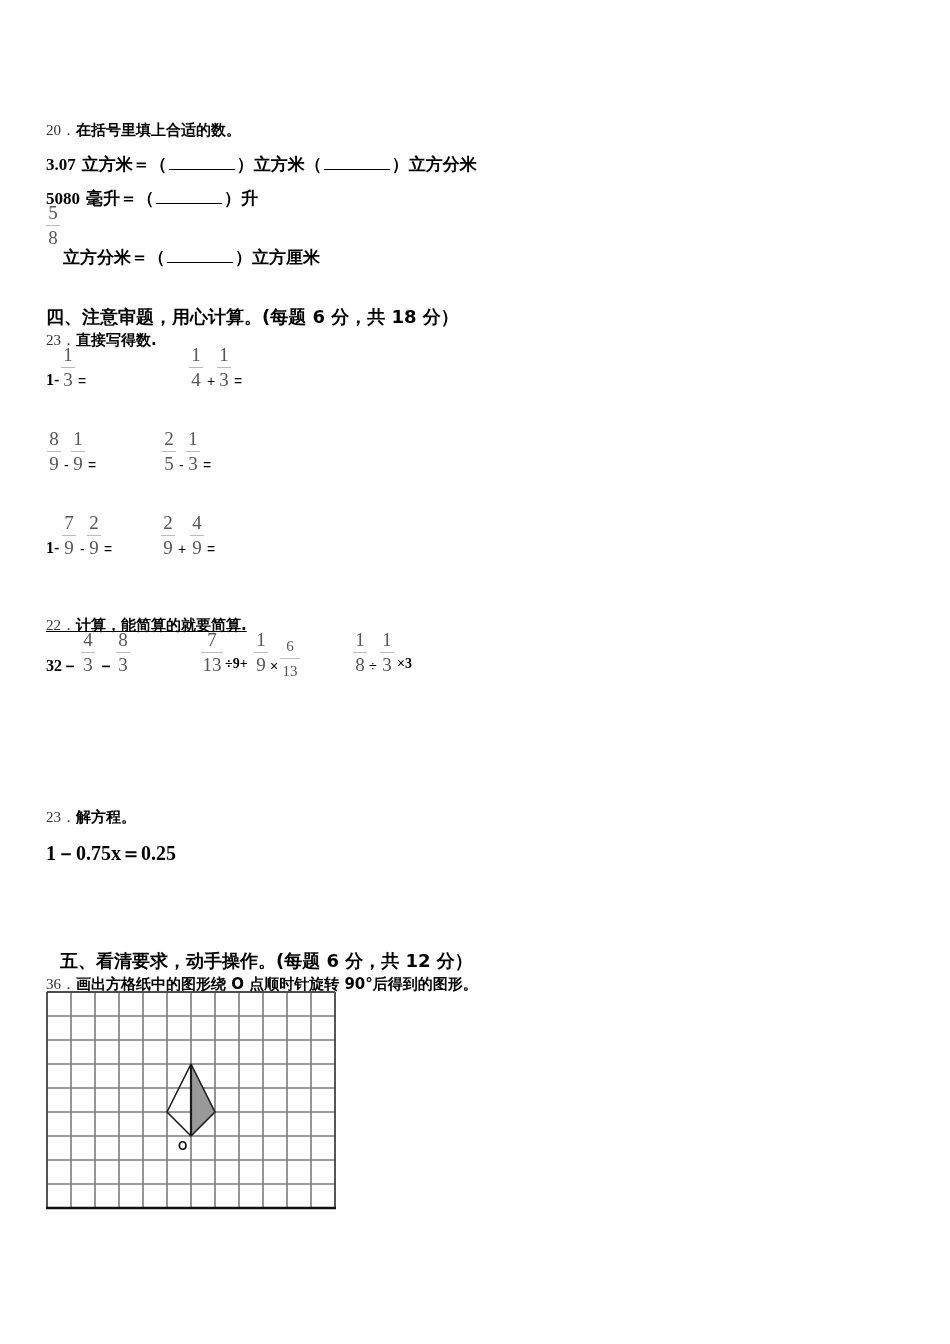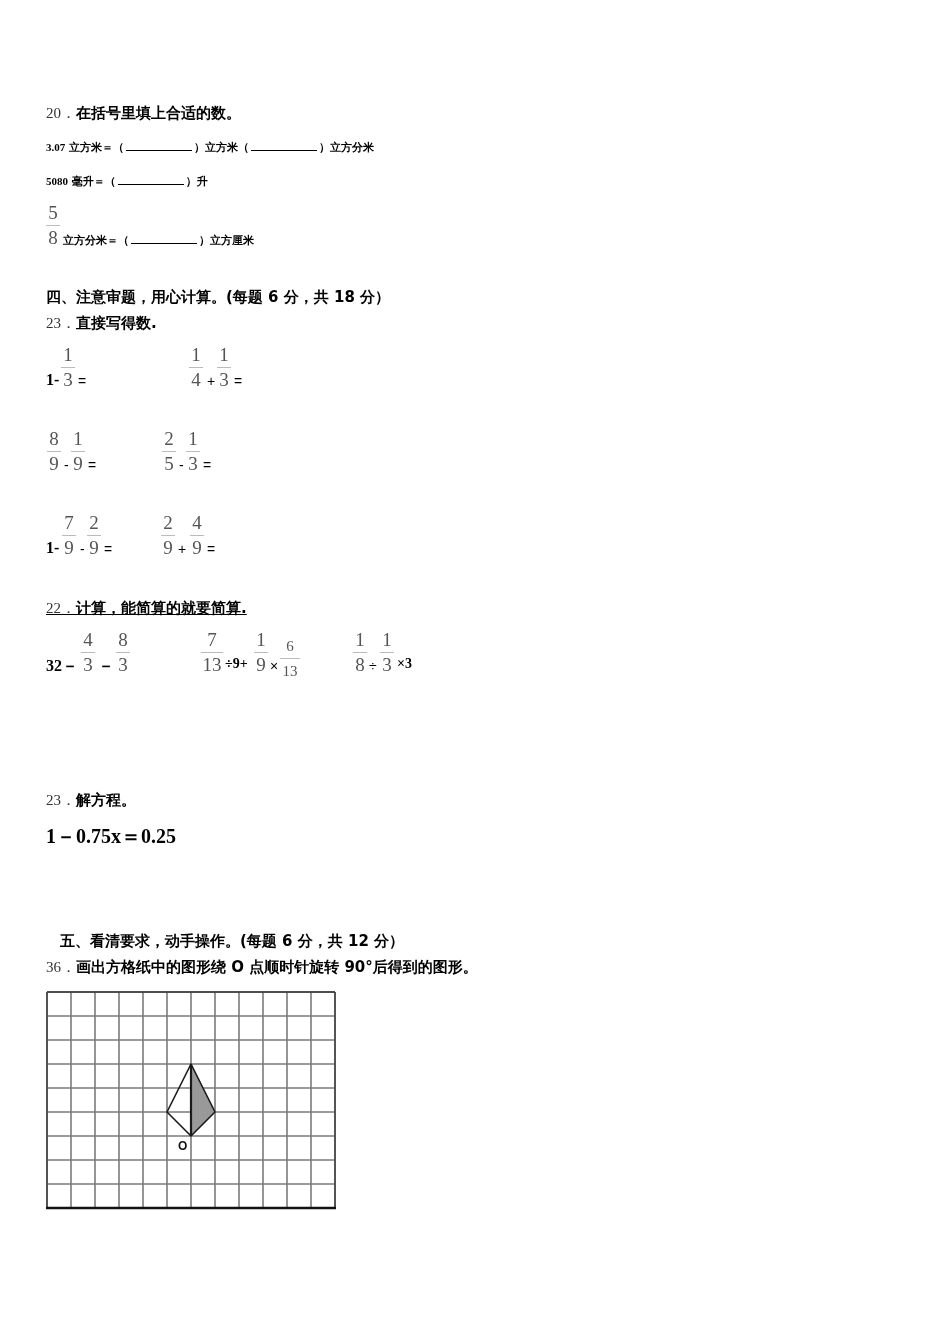--- a/index.html
+++ b/index.html
@@ -1,23 +1,23 @@
 <!DOCTYPE html>
 <html><head>
 <meta charset="utf-8">
 <style>
   html, body { margin: 0; padding: 0; background: #ffffff; }
   body { width: 950px; height: 1344px; position: relative; overflow: hidden;
          font-family: "DejaVu Serif", "Liberation Serif", serif; color: #000; }
-  .abs { position: absolute; white-space: nowrap; }
+  .abs { position: absolute; white-space: nowrap; margin-top: 17px; }
   .qnum { font-family: "Liberation Serif", serif; color: #333; font-size: 15px; }
   .qtext { font-size: 15px; font-weight: bold; font-family: "DejaVu Sans", sans-serif; }
-  .line { font-size: 11px; font-weight: bold; font-family: "DejaVu Sans", sans-serif; }
+  .line { font-size: 17px; font-weight: bold; font-family: "DejaVu Sans", sans-serif; }
   .num { font-family: "Liberation Serif", serif; font-weight: bold; }
-  .section { font-size: 15px; font-weight: bold; font-family: "DejaVu Sans", sans-serif; }
+  .section { font-size: 18px; font-weight: bold; font-family: "DejaVu Sans", sans-serif; }
   .blank { display: inline-block; width: 66px; border-bottom: 1.5px solid #000; height: 14px; vertical-align: baseline; margin: 0 2px; }
   .frac { position: absolute; font-family: "Liberation Serif", serif; color: #555; font-size: 19px; text-align: center; }
   .frac .n { display: block; line-height: 20px; }
   .frac .bar { display: block; height: 1px; background: #bbb; margin: 2px 0 2px 0; }
   .frac .d { display: block; line-height: 20px; }
   .op { position: absolute; font-family: "Liberation Sans", sans-serif; font-size: 14px; color: #000; }
   .opb { position: absolute; font-family: "Liberation Serif", serif; font-size: 16px; font-weight: bold; color: #000; }
   #grid { position: absolute; left: 46px; top: 990px; }
 </style>
 </head>

